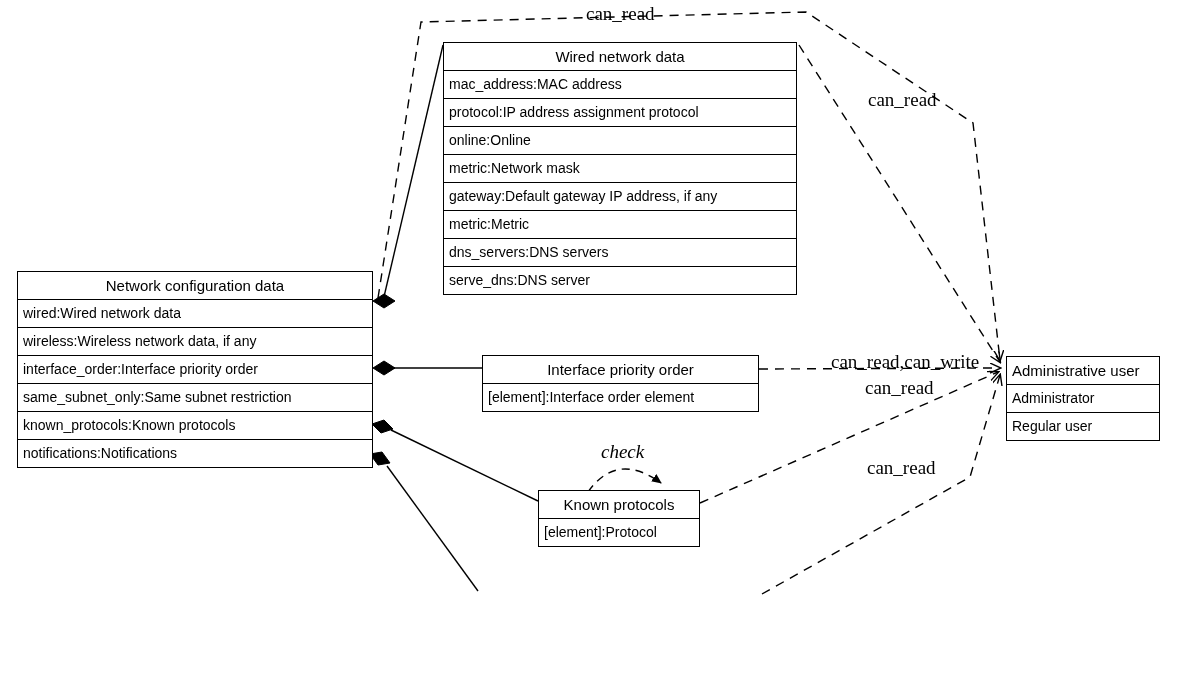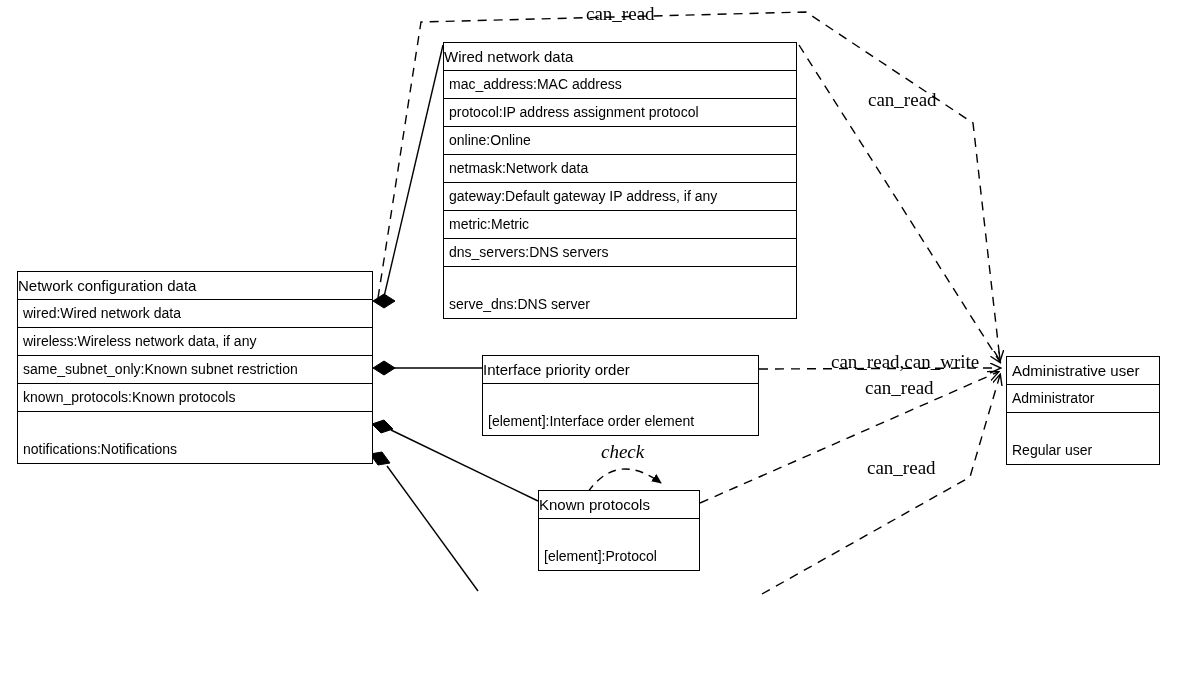--- a/index.html
+++ b/index.html
@@ -26,38 +26,38 @@
   }
   .uml-box {
     position: absolute;
     border: 1px solid #000000;
     background: #ffffff;
     box-sizing: border-box;
     font-family: "Liberation Sans", sans-serif;
     color: #000000;
   }
   .uml-title {
-    text-align: left;
+    text-align: center;
     font-size: 15px;
     line-height: 27px;
     height: 27px;
     border-bottom: 1px solid #000000;
     white-space: nowrap;
     overflow: hidden;
   }
   .uml-row {
     font-size: 14px;
     line-height: 27px;
     height: 27px;
     padding-left: 5px;
     border-bottom: 1px solid #000000;
     white-space: nowrap;
     overflow: hidden;
   }
-  .uml-row.last { border-bottom: none; margin-top: 24px; }
+  .uml-row.last { border-bottom: none; }
   .edge-label {
     position: absolute;
     font-family: "Liberation Serif", serif;
     font-size: 19px;
     color: #000000;
     white-space: nowrap;
   }
 </style>
 </head>
 <body>
@@ -116,31 +116,32 @@
 
     <g>
       <path d="M588,492 Q617,451 661,483" fill="none" stroke="#000" stroke-width="1.4" stroke-dasharray="8,6" marker-end="url(#solidarrow)"></path>
     </g>
   </svg>
 
   <div class="uml-box" style="left:17px; top:271px; width:356px;">
     <div class="uml-title">Network configuration data</div>
     <div class="uml-row">wired:Wired network data</div>
     <div class="uml-row">wireless:Wireless network data, if any</div>
-    <div class="uml-row">same_subnet_only:Known subnet restriction</div>
+    <div class="uml-row">interface_order:Interface priority order</div>
+    <div class="uml-row">same_subnet_only:Same subnet restriction</div>
     <div class="uml-row">known_protocols:Known protocols</div>
     <div class="uml-row last">notifications:Notifications</div>
   </div>
 
   <div class="uml-box" style="left:443px; top:42px; width:354px;">
     <div class="uml-title">Wired network data</div>
     <div class="uml-row">mac_address:MAC address</div>
     <div class="uml-row">protocol:IP address assignment protocol</div>
     <div class="uml-row">online:Online</div>
-    <div class="uml-row">netmask:Network data</div>
+    <div class="uml-row">metric:Network mask</div>
     <div class="uml-row">gateway:Default gateway IP address, if any</div>
     <div class="uml-row">metric:Metric</div>
     <div class="uml-row">dns_servers:DNS servers</div>
     <div class="uml-row last">serve_dns:DNS server</div>
   </div>
 
   <div class="uml-box" style="left:482px; top:355px; width:277px;">
     <div class="uml-title">Interface priority order</div>
     <div class="uml-row last">[element]:Interface order element</div>
   </div>

